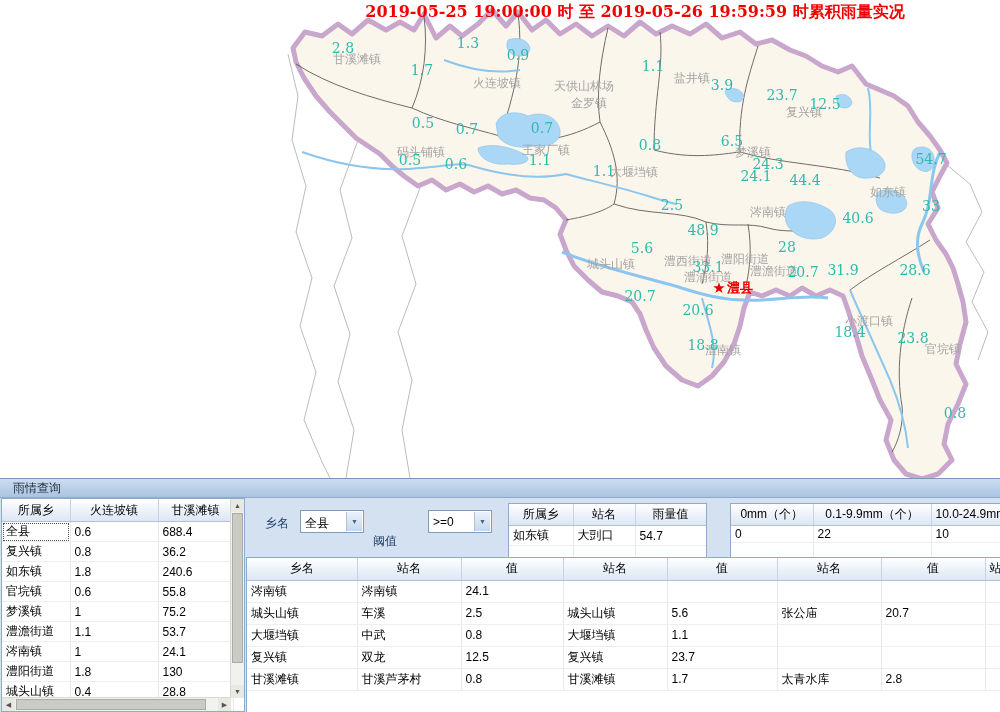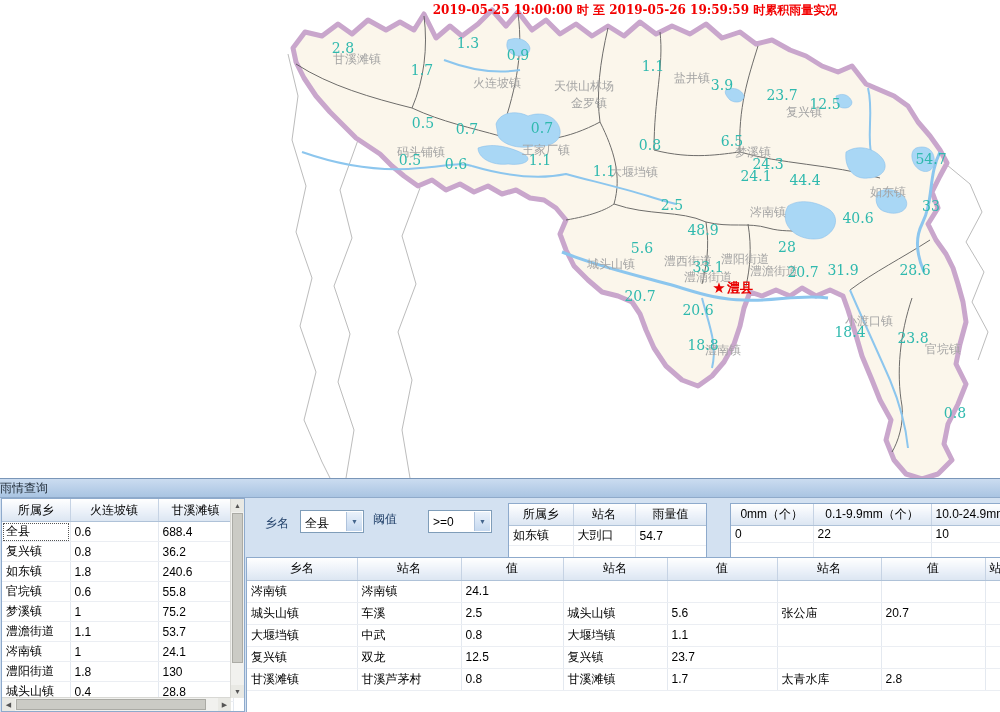--- a/index.html
+++ b/index.html
@@ -1,29 +1,29 @@
 <!DOCTYPE html>
 <html><head>
 <meta charset="utf-8">
 <style>
   html,body{margin:0;padding:0;}
   .screen{position:relative;width:1000px;height:712px;background:#fff;overflow:hidden;
           font-family:"Liberation Sans","DejaVu Sans",sans-serif;color:#000;}
   
   .map-area{position:absolute;left:0;top:0;width:1000px;height:478px;background:#fff;}
   .map-title{position:absolute;top:2px;left:295px;width:680px;text-align:center;white-space:nowrap;
-             font-family:"DejaVu Serif",serif;font-size:12px;font-weight:bold;color:#F20000;}
+             font-family:"DejaVu Serif",serif;font-size:16px;font-weight:bold;color:#F20000;}
   text.town{font-size:12px;fill:#A4A4A4;}
   text.val{font-size:14px;fill:#2FB9AE;font-family:"DejaVu Serif",serif;}
   text.county{font-size:13px;font-weight:bold;fill:#E80000;}
   text.star{font-size:15px;fill:#E80000;}
   
   .panel{position:absolute;left:0;top:478px;width:1000px;height:234px;background:#D3E1F1;
          border-top:1px solid #7A96B8;box-sizing:border-box;font-size:12px;}
-  .panel-title{height:18px;line-height:18px;padding-left:0;color:#1E2A36;
+  .panel-title{height:18px;line-height:18px;padding-left:13px;color:#1E2A36;
                background:linear-gradient(#CBDCF0,#A9C4E2);border-bottom:1px solid #8FAACA;}
   .box{position:absolute;background:#fff;border:1px solid #8EAACC;box-sizing:border-box;overflow:hidden;}
   table{border-collapse:collapse;table-layout:fixed;width:100%;font-size:12px;}
   th{font-weight:normal;text-align:center;padding:2px 4px;white-space:nowrap;overflow:hidden;
      background:linear-gradient(#FFFFFF,#EAF0F8 60%,#DCE6F2);
      border-right:1px solid #C6D3E4;border-bottom:1px solid #AFC2D8;}
   td{padding:1px 4px;white-space:nowrap;overflow:hidden;
      border-right:1px solid #E4E9F0;border-bottom:1px solid #EBEEF3;}
   .ltab tr{height:18px;} .ltab th{height:18px;}
   .utab tr{height:16px;}
@@ -253,21 +253,21 @@
         <div class="sbtn" style="right:0;">▶</div>
       </div>
     </div>
 
     <div>
       <span class="flabel" style="left:265px;top:36px;">乡名</span>
       <div class="combo" style="left:300px;top:31px;">
         <span class="cval">全县</span>
         <span class="cbtn">▼</span>
       </div>
-      <span class="flabel" style="left:373px;top:32px;text-align:right;">阈值</span>
+      <span class="flabel" style="left:373px;top:54px;text-align:right;">阈值</span>
       <div class="combo" style="left:428px;top:31px;">
         <span class="cval">&gt;=0</span>
         <span class="cbtn">▼</span>
       </div>
     </div>
 
     <div class="box" style="left:508px;top:24px;width:199px;height:55px;">
       <table class="utab">
         <colgroup>
             <col style="width:64px">

